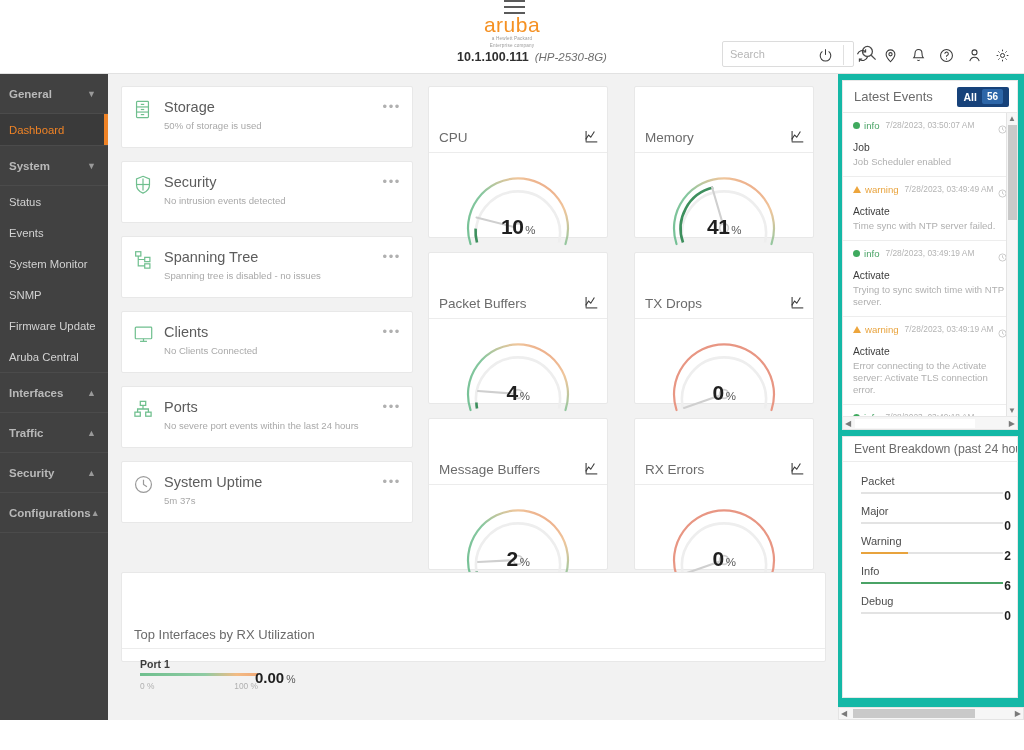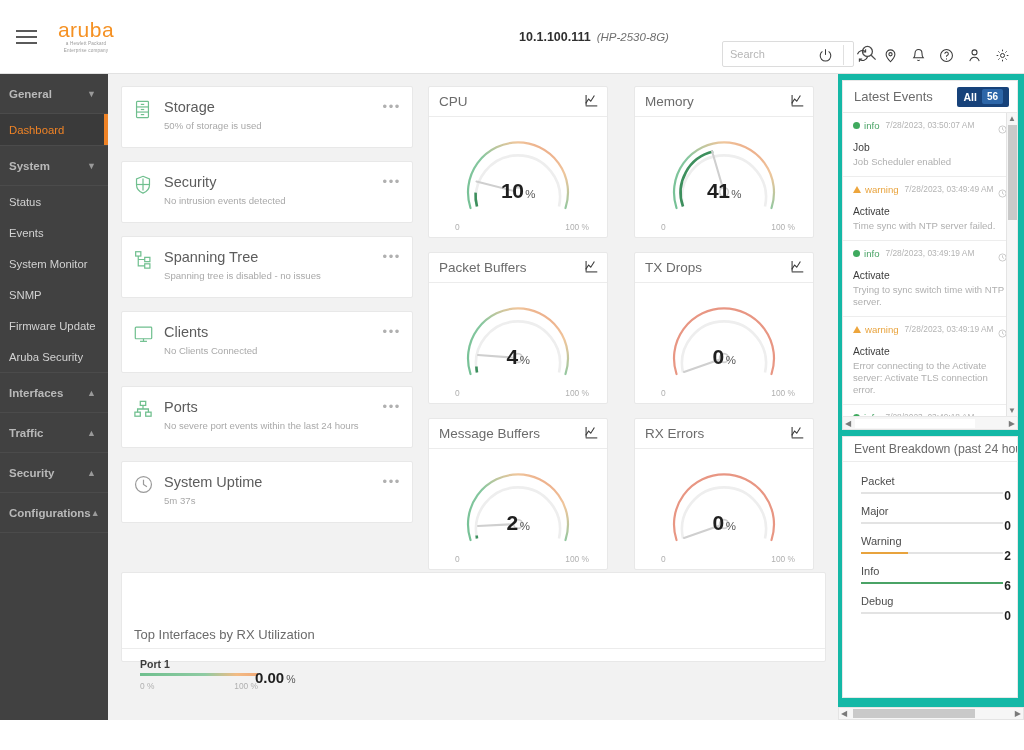--- a/index.html
+++ b/index.html
@@ -8,21 +8,21 @@
     background: #ffffff;
     font-family: "Liberation Sans", sans-serif;
     overflow: hidden;
   }
   body { position: relative; }
 
   
   .header {
     position: absolute; top: 0; left: 0; width: 1024px; height: 74px;
     background: #ffffff; border-bottom: 1px solid #e2e2e2;
-    display: flex; align-items: center;
+    display: flex; align-items: center; flex-direction: column;
   }
   .hamburger {
     width: 44px; margin-left: 4px; display: flex; flex-direction: column;
     align-items: center; justify-content: center; gap: 4px; cursor: pointer;
   }
   .hamburger span { display:block; width: 21px; height: 2px; background: #5a5a5a; }
   .brand { width: 76px; display: flex; flex-direction: column; align-items: center; }
   .brand-name {
     font-size: 21px; color: #f59123; font-weight: 400; letter-spacing: .5px;
     line-height: 1.05;
@@ -105,21 +105,21 @@
   .gauge-grid {
     position: absolute; left: 320px; top: 12px; width: 398px;
   }
   .gauge-row { display: flex; gap: 26px; margin-bottom: 14px; }
   .gauge-card {
     background: #fff; border: 1px solid #e8e8e8; border-radius: 2px;
     width: 180px; height: 152px; position: relative;
   }
   .g-head {
     height: 30px; display: flex; align-items: center; justify-content: space-between;
-    padding: 0 9px 0 10px; border-bottom: 1px solid #ececec;
+    padding: 0 9px 0 10px; border-bottom: 1px solid #ececec; margin-top: 36px;
   }
   .g-title { font-size: 13.5px; color: #6b6b6b; }
   .g-chart-ic { cursor: pointer; }
   .g-body { position: relative; height: 121px; }
   .g-svg { position: absolute; left: 50%; transform: translateX(-50%); top: 3px; }
   .g-val {
     position: absolute; left: 0; right: 0; top: 62px; text-align: center;
     font-size: 21px; font-weight: bold; color: #1f1f1f; letter-spacing: -.5px;
   }
   .g-val .pct { font-size: 11.5px; font-weight: normal; color: #5a5a5a; margin-left: 2px; }
@@ -332,21 +332,21 @@
   <div class="nav-item">
     <span>System Monitor</span>
   </div>
   <div class="nav-item">
     <span>SNMP</span>
   </div>
   <div class="nav-item">
     <span>Firmware Update</span>
   </div>
   <div class="nav-item">
-    <span>Aruba Security</span>
+    <span>Aruba Central</span>
   </div>
   <div class="nav-sep"></div>
 
   <div class="nav-group">
     <span>Interfaces</span>
     <span class="chev">▲</span>
   </div>
   <div class="nav-group">
     <span>Traffic</span>
     <span class="chev">▲</span>

